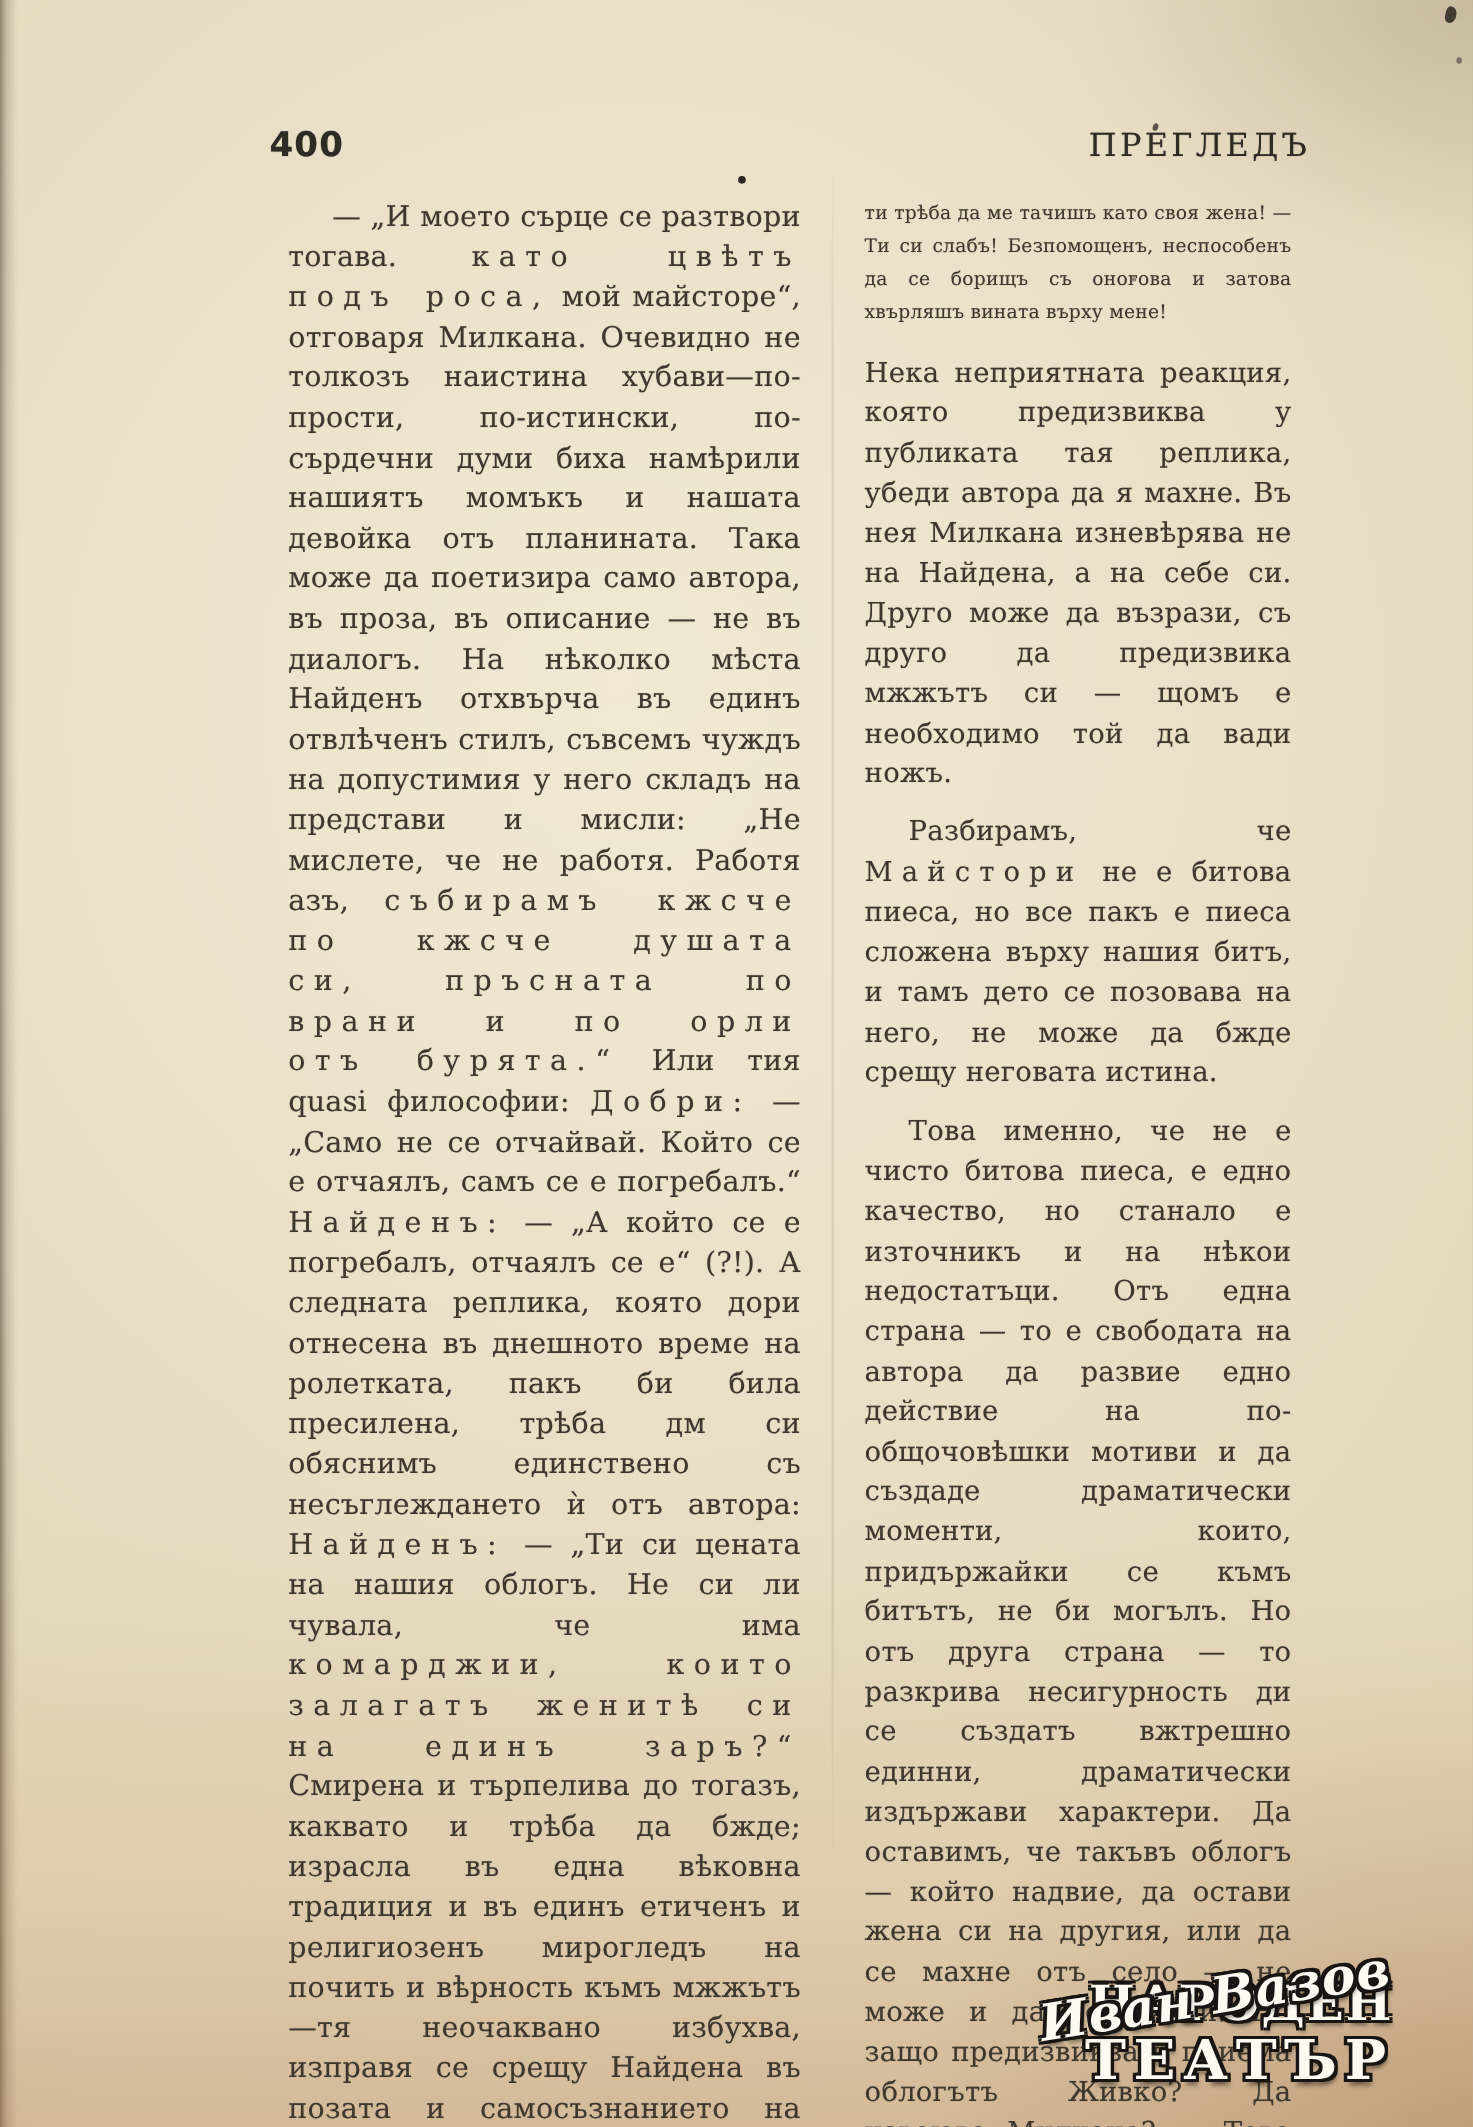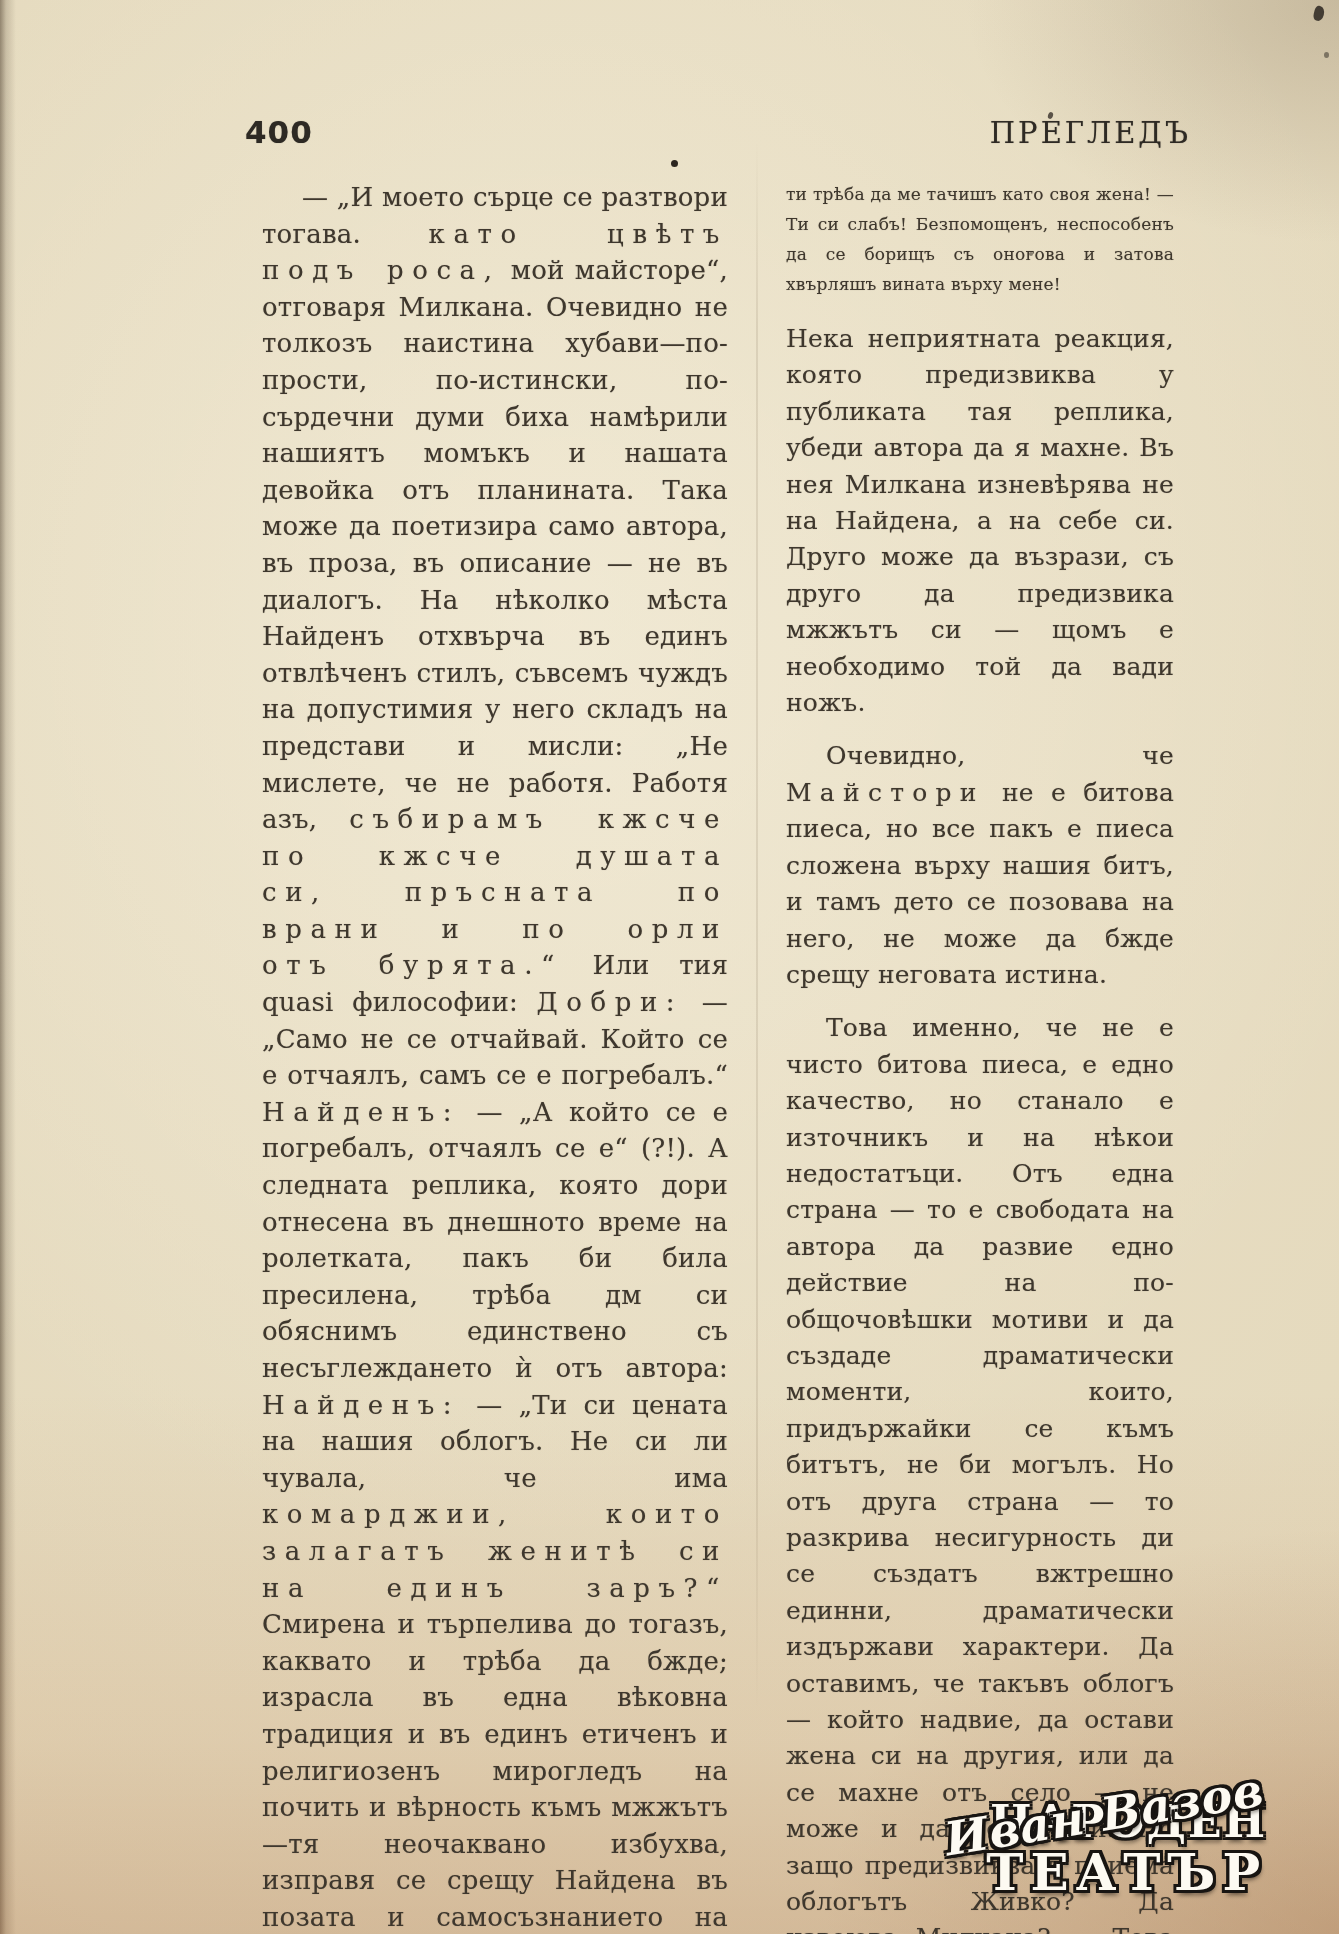--- a/index.html
+++ b/index.html
@@ -105,21 +105,21 @@
     <span class="journal-title">ПРЕГЛЕДЪ</span>
   </div>
 
   <div class="col col-left">
       <p class="body indent"><span>— „И моето сърце се разтвори тогава. </span><span class="spaced">като цвѣтъ подъ роса,</span><span> мой майсторе“, отговаря Милкана. Очевидно не толкозъ наистина хубави—по-прости, по-истински, по-сърдечни думи биха намѣрили нашиятъ момъкъ и нашата девойка отъ планината. Така може да поетизира само автора, въ проза, въ описание — не въ диалогъ. На нѣколко мѣста Найденъ отхвърча въ единъ отвлѣченъ стилъ, съвсемъ чуждъ на допустимия у него складъ на представи и мисли: „Не мислете, че не работя. Работя азъ, </span><span class="spaced">събирамъ кжсче по кжсче душата си, пръсната по врани и по орли отъ бурята.“</span><span> Или тия quasi философии: </span><span class="spaced">Добри:</span><span> — „Само не се отчайвай. Който се е отчаялъ, самъ се е погребалъ.“ </span><span class="spaced">Найденъ:</span><span> — „А който се е погребалъ, отчаялъ се е“ (?!). А следната реплика, която дори отнесена въ днешното време на ролетката, пакъ би била пресилена, трѣба дм си обяснимъ единствено съ несъглеждането ѝ отъ автора: </span><span class="spaced">Найденъ:</span><span> — „Ти си цената на нашия облогъ. Не си ли чувала, че има </span><span class="spaced">комарджии, които залагатъ женитѣ си на единъ заръ?“</span><span> Смирена и търпелива до тогазъ, каквато и трѣба да бжде; израсла въ една вѣковна традиция и въ единъ етиченъ и религиозенъ мирогледъ на почить и вѣрность къмъ мжжътъ—тя неочаквано избухва, изправя се срещу Найдена въ позата и самосъзнанието на нѣкаква Ибсенова героиня, и му хвърля следнитѣ думи:</span></p>
       <p class="quote indent"><span>О, азъ не ще го направя [да иде при Живко], защото не е угаснала въ сърцето ми любовьта. Но не </span><span class="spaced">притягай много вжжето, съ което си ме привързалъ до себе си, за да не ме одушишъ...</span></p>
     </div>
   <div class="col col-right">
       <p class="quote"><span>ти трѣба да ме тачишъ като своя жена! — Ти си слабъ! Безпомощенъ, неспособенъ да се борищъ съ оногова и затова хвърляшъ вината върху мене!</span></p>
       <p class="body"><span>Нека неприятната реакция, която предизвиква у публиката тая реплика, убеди автора да я махне. Въ нея Милкана изневѣрява не на Найдена, а на себе си. Друго може да възрази, съ друго да предизвика мжжътъ си — щомъ е необходимо той да вади ножъ.</span></p>
-      <p class="body indent"><span>Очевидно, че </span><span class="spaced">Майстори</span><span> не е битова пиеса, но все пакъ е пиеса сложена върху нашия битъ, и тамъ дето се позовава на него, не може да бжде срещу неговата истина.</span></p>
+      <p class="body indent"><span>Разбирамъ, че </span><span class="spaced">Майстори</span><span> не е битова пиеса, но все пакъ е пиеса сложена върху нашия битъ, и тамъ дето се позовава на него, не може да бжде срещу неговата истина.</span></p>
       <p class="body indent"><span>Това именно, че не е чисто битова пиеса, е едно качество, но станало е източникъ и на нѣкои недостатъци. Отъ една страна — то е свободата на автора да развие едно действие на по-общочовѣшки мотиви и да създаде драматически моменти, които, придържайки се къмъ битътъ, не би могълъ. Но отъ друга страна — то разкрива несигурность ди се създатъ вжтрешно единни, драматически издържави характери. Да оставимъ, че такъвъ облогъ — който надвие, да остави жена си на другия, или да се махне отъ село — не може и да се мисли. Но защо предизвиква и приема облогътъ Живко? Да извоюва Милкана? — Това не може да бжде, не е ставало и нѣма да стане. Нито тя ще иде при него, нито Найденъ ще я остави. Да покаже превъзходството си предъ Найдена — че е по-майсторъ, отъ него, по-силенъ, и да събуди у Милкана разкаяние, че не го е чакала? Това е приемливо, но е твърде сложна психика, чужда на Живко. А „да доказва на </span></p>
     </div>
 
   <div class="watermark">
     <div class="wm-signature wm-outline">Иван Вазов</div>
     <div class="wm-line1 wm-outline">НАРОДЕН</div>
     <div class="wm-line2 wm-outline">ТЕАТЪР</div>
   </div>
 
 </div>

